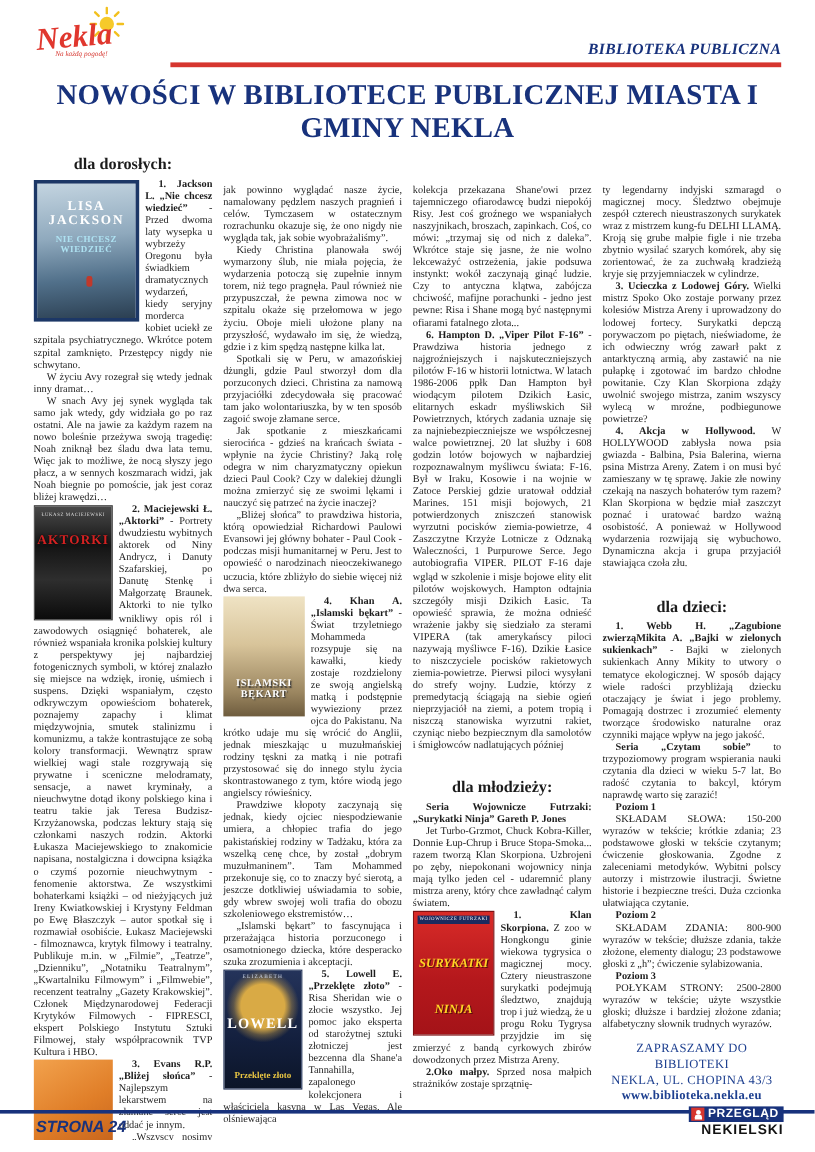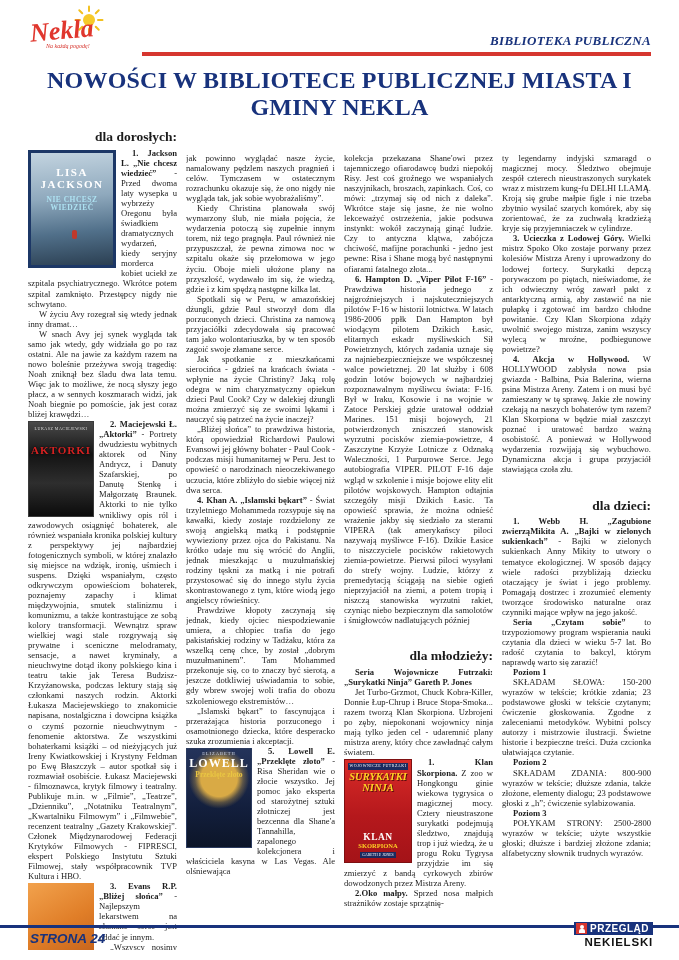--- a/index.html
+++ b/index.html
@@ -13,21 +13,21 @@
              font-size:26px;line-height:1;transform:rotate(-5deg);display:inline-block;margin-top:8px;}
   .logo-tag{position:relative;z-index:1;font-size:6px;color:#d6362f;margin:-1px 0 0 16px;font-style:italic;}
   .header-right{flex:1;display:flex;flex-direction:column;align-items:flex-end;justify-content:flex-end;padding-bottom:2px;}
   .section-label{color:#18327c;font-weight:bold;font-style:italic;font-size:13px;letter-spacing:.3px;margin-bottom:3px;}
   .red-rule{width:100%;height:4px;background:#d6362f;}
   
   .title{text-align:center;color:#18327c;font-size:24px;font-weight:bold;margin:9px 24px 7px;letter-spacing:.2px;}
   
   .cols{display:flex;gap:9px;padding:0 28px;height:822px;overflow:hidden;}
   .col{flex:1;min-width:0;text-align:justify;font-size:8.6px;line-height:1.17;overflow:hidden;}
-  .sec-h{font-size:13.5px;font-weight:600;margin:2px 0 3px;text-align:right;line-height:1.1;}
+  .sec-h{font-size:13.5px;font-weight:600;margin:2px 0 3px;text-align:center;line-height:1.1;}
   .sec-h.mt{margin-top:24px;}
   .para{margin:0;text-indent:11px;}
   .para.ni{text-indent:0;margin-top:25px;}
   .para b{font-weight:bold;}
   
   .cover{float:left;margin:2px 5px 2px 0;display:flex;flex-direction:column;align-items:center;
          text-align:center;box-sizing:border-box;padding:3px 2px;position:relative;overflow:hidden;}
   .cover .cl{line-height:1.1;}
   .cv-jackson{width:88px;height:118px;border:3px solid #1c3766;
     background:linear-gradient(175deg,#c3d4e0 0%,#8fa9bd 40%,#51708a 70%,#2b3f52 100%);}
@@ -40,34 +40,34 @@
     background:linear-gradient(180deg,#4a4a4a 0%,#141414 35%,#2e2e2e 65%,#0b0b0b 100%);}
   .cv-aktorki .cl0{color:#ddd;font-size:4px;margin-top:2px;letter-spacing:.5px;}
   .cv-aktorki .cl1{color:#d42222;font-weight:bold;font-size:11px;letter-spacing:1px;margin-top:12px;text-shadow:0 0 2px #000;}
   .cv-evans{width:66px;height:98px;justify-content:flex-end;
     background:linear-gradient(150deg,#f2a24d 0%,#e07e28 45%,#b85515 100%);}
   .cv-evans .cl0{color:#fff;font-weight:bold;font-size:14px;letter-spacing:2px;}
   .cv-islamski{width:68px;height:100px;justify-content:flex-end;
     background:linear-gradient(180deg,#efe3c4 0%,#d8c49a 40%,#9b8660 80%,#6e5c3e 100%);}
   .cv-islamski .cl0,.cv-islamski .cl1{color:#fff;font-weight:bold;font-size:8.5px;letter-spacing:.5px;text-shadow:1px 1px 1px #333;}
   .cv-islamski .cl1{margin-bottom:10px;}
-  .cv-lowell{width:66px;height:100px;justify-content:flex-start;border:1px solid #2a3a5e;
+  .cv-lowell{width:66px;height:100px;justify-content:space-between;border:1px solid #2a3a5e;
     background:radial-gradient(circle at 50% 30%,#d9aa45 0 24%,rgba(217,170,69,.35) 32%,transparent 40%),
                linear-gradient(180deg,#24335a 0%,#131f3d 60%,#0c1528 100%);}
   .cv-lowell .cl0{color:#cfd8ec;font-size:4.5px;letter-spacing:1px;}
   .cv-lowell .cl1{color:#fff;font-weight:bold;font-size:12px;letter-spacing:1px;}
   .cv-lowell .cl2{color:#e9c643;font-size:7.5px;margin:1px 0 4px;font-weight:bold;}
   .cv-viper{width:68px;height:100px;
     background:radial-gradient(circle at 50% 74%,#1d222c 0 17%,transparent 19%),
                linear-gradient(180deg,#58616f 0%,#2a303b 45%,#12151c 100%);}
   .cv-viper .cl0{color:#c6ccd8;font-size:4.5px;margin-top:3px;}
   .cv-viper .cl1{color:#fff;font-weight:800;font-size:11px;letter-spacing:.5px;margin-top:5px;}
   .cv-viper .cl2{color:#fff;font-weight:800;font-size:11px;border-bottom:2px solid #c0392b;padding-bottom:2px;}
   .cv-surykatki{width:68px;height:104px;border:1px solid #7e1012;
-    background:linear-gradient(180deg,#d92b28 0%,#b5181c 55%,#a41318 100%);}
+    background:linear-gradient(180deg,#d92b28 0%,#b5181c 55%,#a41318 100%);gap:27px;}
   .cv-surykatki .cl0{background:#1b2a5e;color:#fff;font-size:4px;padding:1px 2px;margin-bottom:1px;letter-spacing:.5px;}
   .cv-surykatki .cl1,.cv-surykatki .cl2{color:#ffd324;font-weight:bold;font-style:italic;font-size:10.5px;text-shadow:1px 1px 0 #5a0d0d;}
   .cv-surykatki .cl3{margin-top:auto;color:#fff;font-weight:bold;font-size:9.5px;letter-spacing:.5px;}
   .cv-surykatki .cl4{color:#ffd324;font-size:6.5px;font-weight:bold;margin-bottom:3px;}
   .cv-surykatki .cl5{background:#1b2a5e;color:#fff;font-size:3.8px;padding:1px 2px;margin-bottom:1px;}
   
   .invite{margin-top:10px;text-align:center;color:#1d3f8f;font-size:10.5px;line-height:1.25;text-indent:0;}
   .invite .inv-line{letter-spacing:.3px;}
   .invite .inv-url{font-weight:bold;}
   
@@ -136,20 +136,24 @@
         </div>
         <p class="para"><b>3. Evans R.P. „Bliżej słońca”</b> - Najlepszym lekarstwem na złamane serce jest oddać je innym.</p>
         <p class="para">„Wszyscy nosimy w głowie obraz tego,</p>
       </div>
     <div class="col">
         <p class="para ni">jak powinno wyglądać nasze życie, namalowany pędzlem naszych pragnień i celów. Tymczasem w ostatecznym rozrachunku okazuje się, że ono nigdy nie wygląda tak, jak sobie wyobrażaliśmy”.</p>
         <p class="para">Kiedy Christina planowała swój wymarzony ślub, nie miała pojęcia, że wydarzenia potoczą się zupełnie innym torem, niż tego pragnęła. Paul również nie przypuszczał, że pewna zimowa noc w szpitalu okaże się przełomowa w jego życiu. Oboje mieli ułożone plany na przyszłość, wydawało im się, że wiedzą, gdzie i z kim spędzą następne kilka lat.</p>
         <p class="para">Spotkali się w Peru, w amazońskiej dżungli, gdzie Paul stworzył dom dla porzuconych dzieci. Christina za namową przyjaciółki zdecydowała się pracować tam jako wolontariuszka, by w ten sposób zagoić swoje złamane serce.</p>
         <p class="para">Jak spotkanie z mieszkańcami sierocińca - gdzieś na krańcach świata - wpłynie na życie Christiny? Jaką rolę odegra w nim charyzmatyczny opiekun dzieci Paul Cook? Czy w dalekiej dżungli można zmierzyć się ze swoimi lękami i nauczyć się patrzeć na życie inaczej?</p>
         <p class="para">„Bliżej słońca” to prawdziwa historia, którą opowiedział Richardowi Paulowi Evansowi jej główny bohater - Paul Cook - podczas misji humanitarnej w Peru. Jest to opowieść o narodzinach nieoczekiwanego uczucia, które zbliżyło do siebie więcej niż dwa serca.</p>
+        <div class="cover cv-islamski">
+          <div class="cl cl0">ISLAMSKI</div>
+          <div class="cl cl1">BĘKART</div>
+        </div>
         <p class="para"><b>4. Khan A. „Islamski bękart”</b> - Świat trzyletniego Mohammeda rozsypuje się na kawałki, kiedy zostaje rozdzielony ze swoją angielską matką i podstępnie wywieziony przez ojca do Pakistanu. Na krótko udaje mu się wrócić do Anglii, jednak mieszkając u muzułmańskiej rodziny tęskni za matką i nie potrafi przystosować się do innego stylu życia skontrastowanego z tym, które wiodą jego angielscy rówieśnicy.</p>
         <p class="para">Prawdziwe kłopoty zaczynają się jednak, kiedy ojciec niespodziewanie umiera, a chłopiec trafia do jego pakistańskiej rodziny w Tadżaku, która za wszelką cenę chce, by został „dobrym muzułmaninem”. Tam Mohammed przekonuje się, co to znaczy być sierotą, a jeszcze dotkliwiej uświadamia to sobie, gdy wbrew swojej woli trafia do obozu szkoleniowego ekstremistów…</p>
         <p class="para">„Islamski bękart” to fascynująca i przerażająca historia porzuconego i osamotnionego dziecka, które desperacko szuka zrozumienia i akceptacji.</p>
         <div class="cover cv-lowell">
           <div class="cl cl0">ELIZABETH</div>
           <div class="cl cl1">LOWELL</div>
           <div class="cl cl2">Przeklęte złoto</div>
         </div>
         <p class="para"><b>5. Lowell E. „Przeklęte złoto”</b> - Risa Sheridan wie o złocie wszystko. Jej pomoc jako eksperta od starożytnej sztuki złotniczej jest bezcenna dla Shane'a Tannahilla, zapalonego kolekcjonera i właściciela kasyna w Las Vegas. Ale olśniewająca</p>
       </div>
@@ -176,20 +180,25 @@
         <p class="para"><b>4. Akcja w Hollywood.</b> W HOLLYWOOD zabłysła nowa psia gwiazda - Balbina, Psia Balerina, wierna psina Mistrza Areny. Zatem i on musi być zamieszany w tę sprawę. Jakie złe nowiny czekają na naszych bohaterów tym razem? Klan Skorpiona w będzie miał zaszczyt poznać i uratować bardzo ważną osobistość. A ponieważ w Hollywood wydarzenia rozwijają się wybuchowo. Dynamiczna akcja i grupa przyjaciół stawiająca czoła złu.</p>
         <div class="sec-h mt">dla dzieci:</div>
         <p class="para"><b>1. Webb H. „Zagubione zwierząMikita A. „Bajki w zielonych sukienkach”</b> - Bajki w zielonych sukienkach Anny Mikity to utwory o tematyce ekologicznej. W sposób dający wiele radości przybliżają dziecku otaczający je świat i jego problemy. Pomagają dostrzec i zrozumieć elementy tworzące środowisko naturalne oraz czynniki mające wpływ na jego jakość.</p>
         <p class="para"><b>Seria „Czytam sobie”</b> to trzypoziomowy program wspierania nauki czytania dla dzieci w wieku 5-7 lat. Bo radość czytania to bakcyl, którym naprawdę warto się zarazić!</p>
         <p class="para"><b>Poziom 1</b></p>
         <p class="para">SKŁADAM SŁOWA: 150-200 wyrazów w tekście; krótkie zdania; 23 podstawowe głoski w tekście czytanym; ćwiczenie głoskowania. Zgodne z zaleceniami metodyków. Wybitni polscy autorzy i mistrzowie ilustracji. Świetne historie i bezpieczne treści. Duża czcionka ułatwiająca czytanie.</p>
         <p class="para"><b>Poziom 2</b></p>
         <p class="para">SKŁADAM ZDANIA: 800-900 wyrazów w tekście; dłuższe zdania, także złożone, elementy dialogu; 23 podstawowe głoski z „h”; ćwiczenie sylabizowania.</p>
         <p class="para"><b>Poziom 3</b></p>
         <p class="para">POŁYKAM STRONY: 2500-2800 wyrazów w tekście; użyte wszystkie głoski; dłuższe i bardziej złożone zdania; alfabetyczny słownik trudnych wyrazów.</p>
+        <div class="invite">
+          <div class="inv-line">ZAPRASZAMY DO BIBLIOTEKI</div>
+          <div class="inv-line">NEKLA, UL. CHOPINA 43/3</div>
+          <div class="inv-line inv-url">www.biblioteka.nekla.eu</div>
+        </div>
       </div>
   </div>
 
   <div class="footer">
     <div class="f-rule"></div>
     <div class="f-row">
       <div class="page-num">STRONA 24</div>
       <div class="brand">
         <div class="brand-top">
           <span class="brand-icon"></span>

